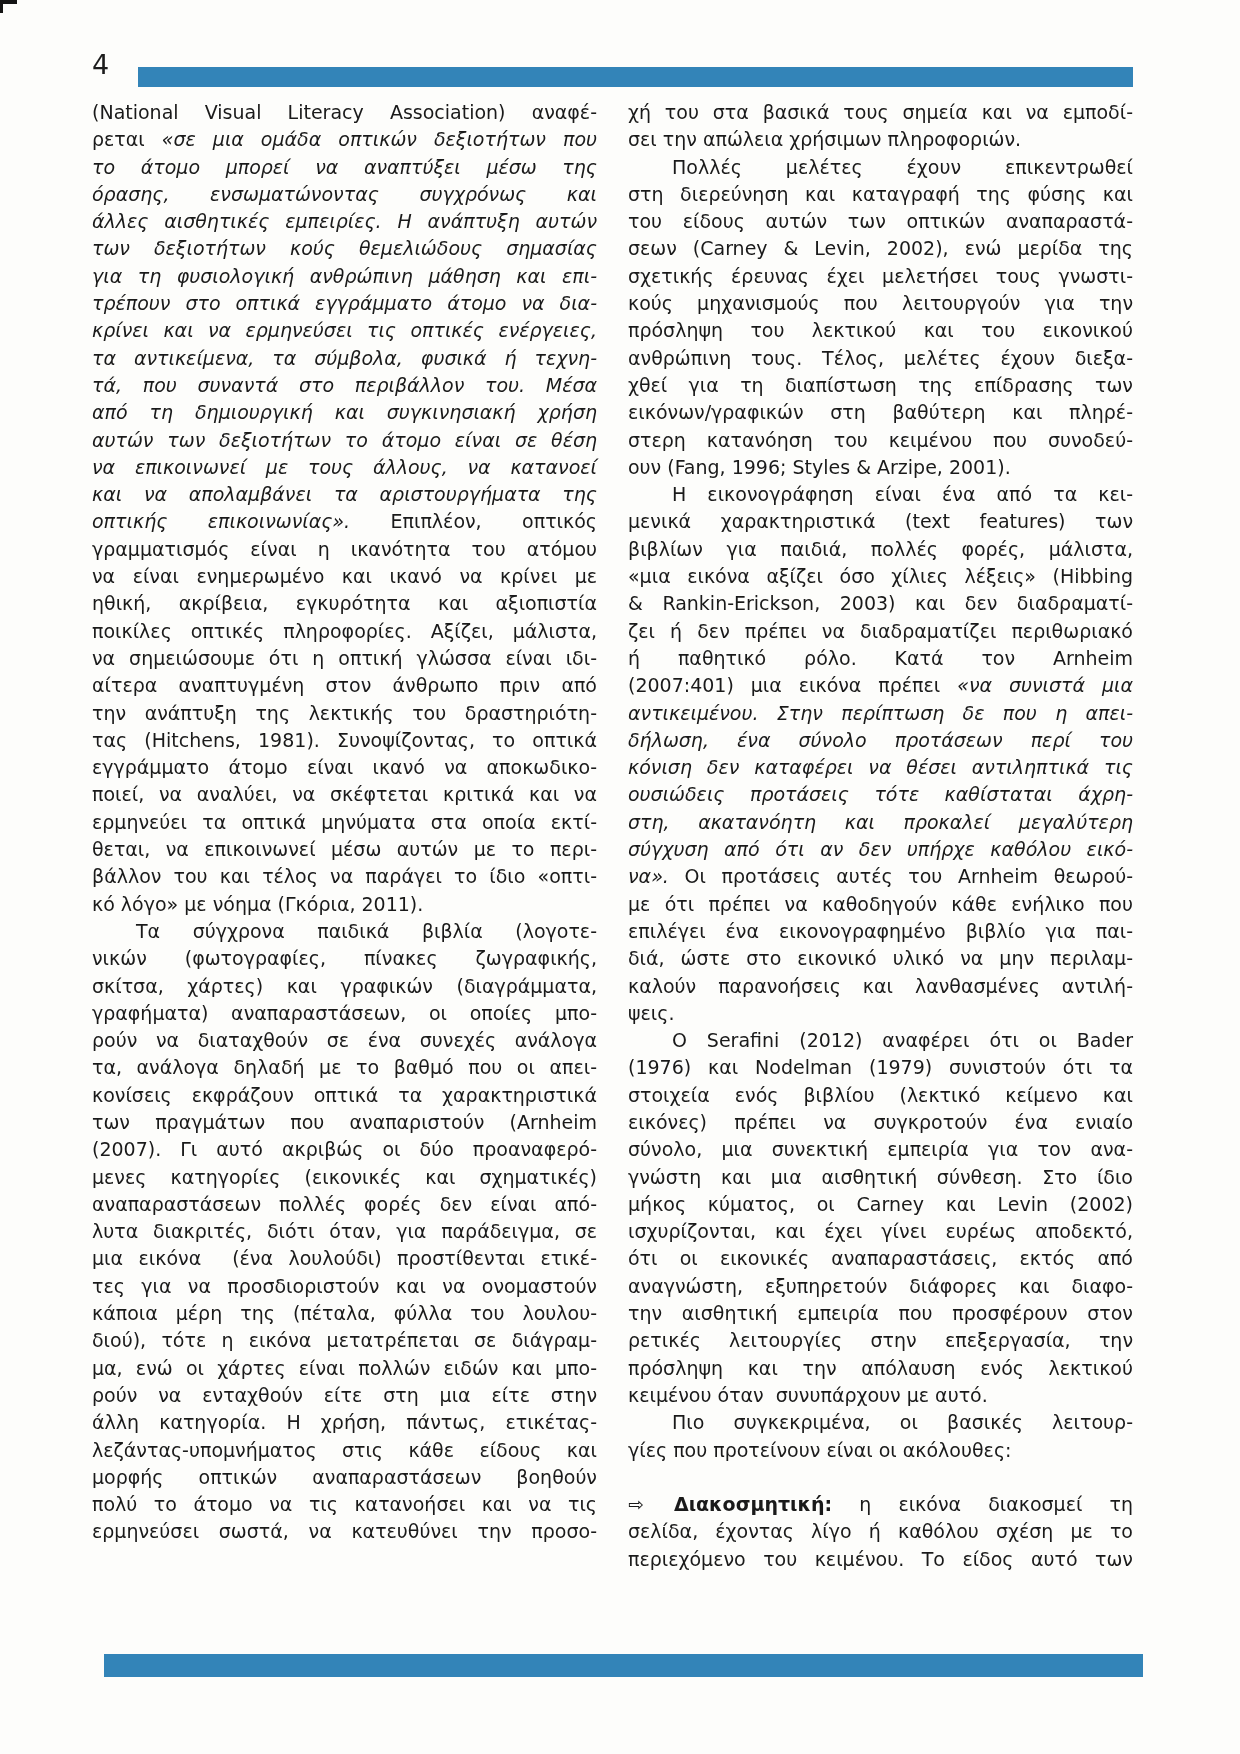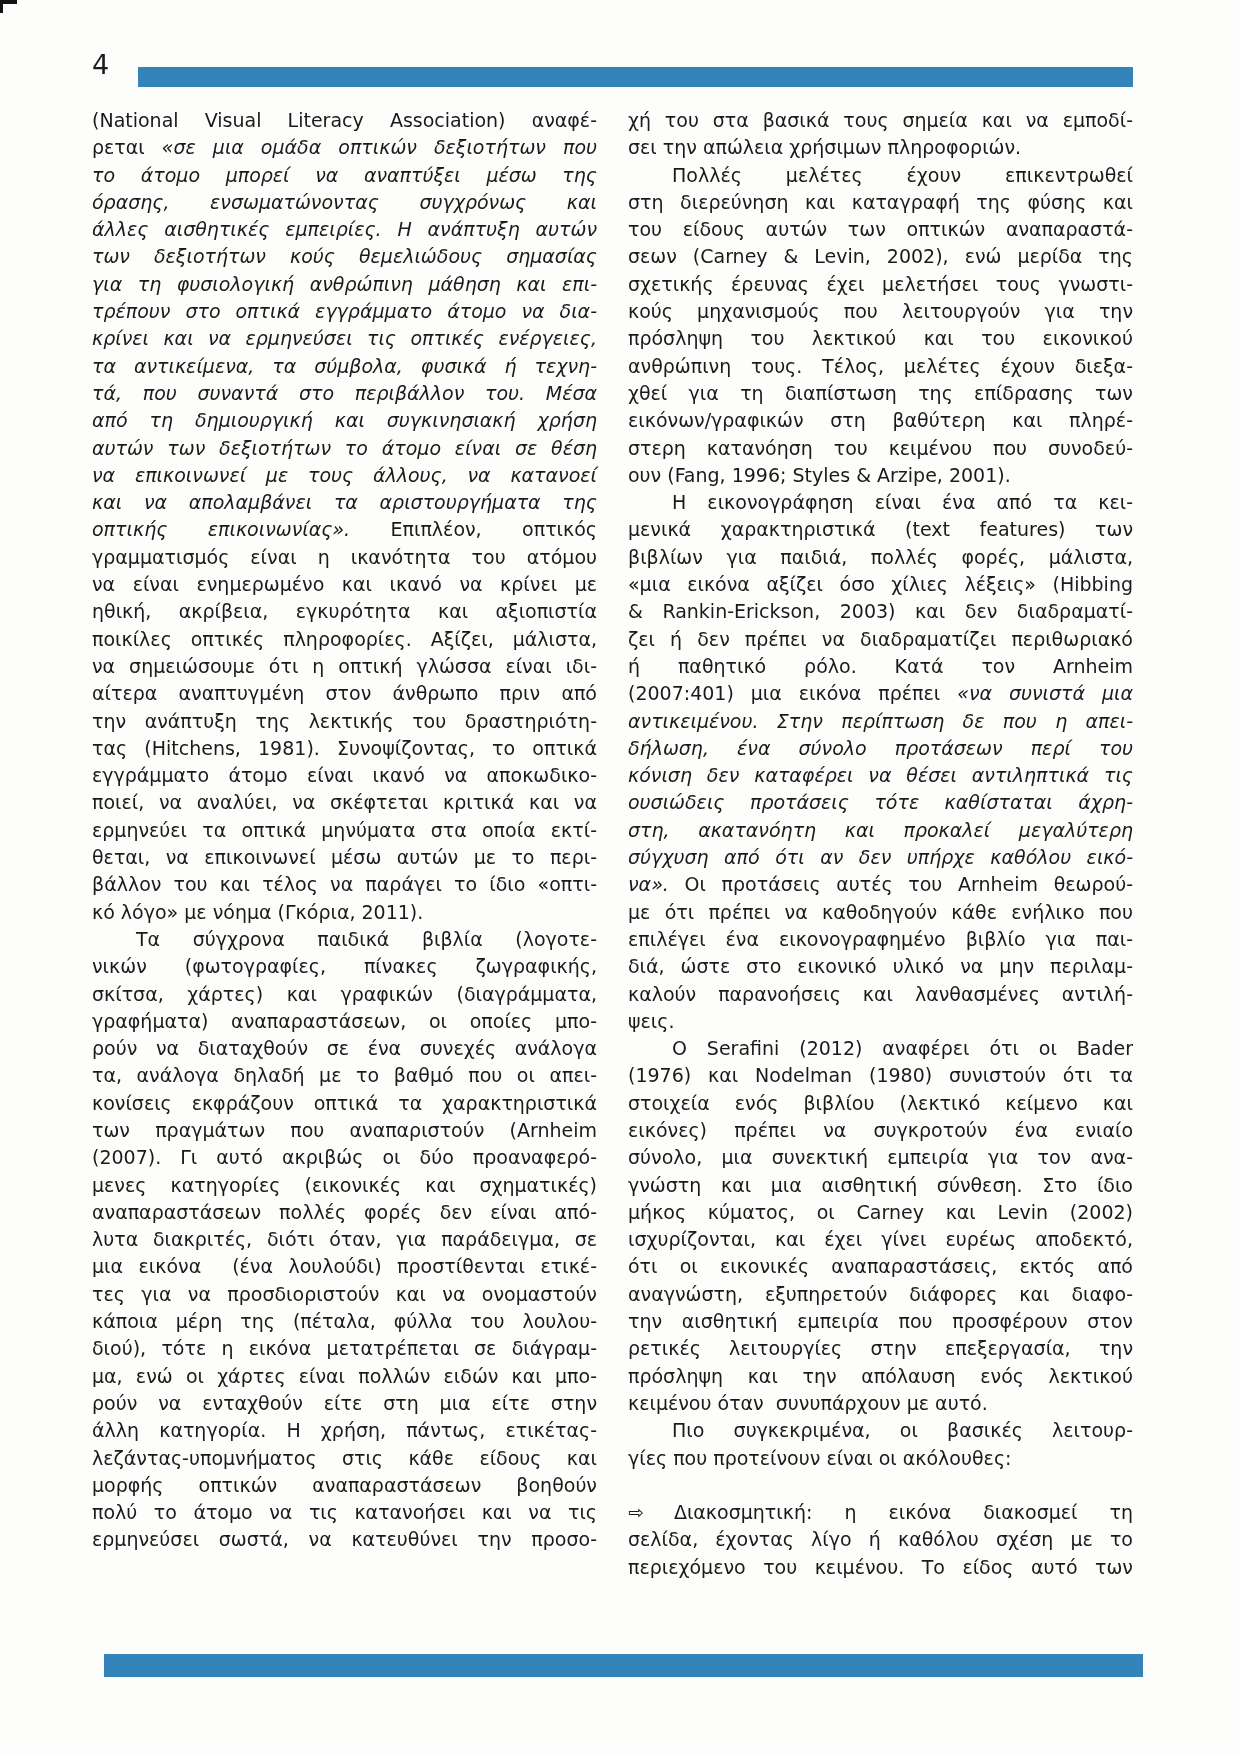--- a/index.html
+++ b/index.html
@@ -6,31 +6,31 @@
   body{
     width:1240px;height:1754px;position:relative;background:#fdfdfb;
     font-family:"DejaVu Sans","Liberation Sans",sans-serif;
     color:#1a1a1a;overflow:hidden;
   }
   .corner-mark-h{position:absolute;left:0;top:0;width:17px;height:4px;background:#141414;}
   .corner-mark-v{position:absolute;left:0;top:0;width:3px;height:13px;background:#141414;}
   .page-number{position:absolute;left:92px;top:50px;font-size:27px;line-height:30px;color:#1c1c1c;}
   .top-rule{position:absolute;left:138px;top:67px;width:995px;height:20px;}
   .bottom-rule{position:absolute;left:104px;top:1654px;width:1039px;height:23px;}
-  .content{position:absolute;left:92px;top:99px;width:1041px;display:flex;gap:31px;margin-top:8px;}
+  .content{position:absolute;left:92px;top:99px;width:1041px;display:flex;gap:31px;}
   .col{width:505px;}
   .line{
     font-size:19px;line-height:27.3px;min-height:27.3px;
     text-align:justify;text-align-last:justify;
   }
   .line.para-end{text-align-last:left;}
   .line.indent{text-indent:44px;}
   .line.blank{height:27.3px;}
   .it{font-style:italic;}
-  .bo{font-weight:normal;}
+  .bo{font-weight:bold;}
   .tab{display:inline-block;width:30px;}
 </style>
 </head>
 <body>
 
 <div class="corner-mark-h"></div>
 <div class="corner-mark-v"></div>
 
 <div class="page-number">4</div>
 
@@ -121,21 +121,21 @@
       <div class="line"><span class="it">ουσιώδεις προτάσεις τότε καθίσταται άχρη-</span></div>
       <div class="line"><span class="it">στη, ακατανόητη και προκαλεί μεγαλύτερη</span></div>
       <div class="line"><span class="it">σύγχυση από ότι αν δεν υπήρχε καθόλου εικό-</span></div>
       <div class="line"><span class="it">να».</span><span> Οι προτάσεις αυτές του Arnheim θεωρού-</span></div>
       <div class="line"><span>με ότι πρέπει να καθοδηγούν κάθε ενήλικο που</span></div>
       <div class="line"><span>επιλέγει ένα εικονογραφημένο βιβλίο για παι-</span></div>
       <div class="line"><span>διά, ώστε στο εικονικό υλικό να μην περιλαμ-</span></div>
       <div class="line"><span>καλούν παρανοήσεις και λανθασμένες αντιλή-</span></div>
       <div class="line para-end"><span>ψεις.</span></div>
       <div class="line indent"><span>Ο Serafini (2012) αναφέρει ότι οι Bader</span></div>
-      <div class="line"><span>(1976) και Nodelman (1980) συνιστούν ότι τα</span></div>
+      <div class="line"><span>(1976) και Nodelman (1979) συνιστούν ότι τα</span></div>
       <div class="line"><span>στοιχεία ενός βιβλίου (λεκτικό κείμενο και</span></div>
       <div class="line"><span>εικόνες) πρέπει να συγκροτούν ένα ενιαίο</span></div>
       <div class="line"><span>σύνολο, μια συνεκτική εμπειρία για τον ανα-</span></div>
       <div class="line"><span>γνώστη και μια αισθητική σύνθεση. Στο ίδιο</span></div>
       <div class="line"><span>μήκος κύματος, οι Carney και Levin (2002)</span></div>
       <div class="line"><span>ισχυρίζονται, και έχει γίνει ευρέως αποδεκτό,</span></div>
       <div class="line"><span>ότι οι εικονικές αναπαραστάσεις, εκτός από</span></div>
       <div class="line"><span>αναγνώστη, εξυπηρετούν διάφορες και διαφο-</span></div>
       <div class="line"><span>την αισθητική εμπειρία που προσφέρουν στον</span></div>
       <div class="line"><span>ρετικές λειτουργίες στην επεξεργασία, την</span></div>

